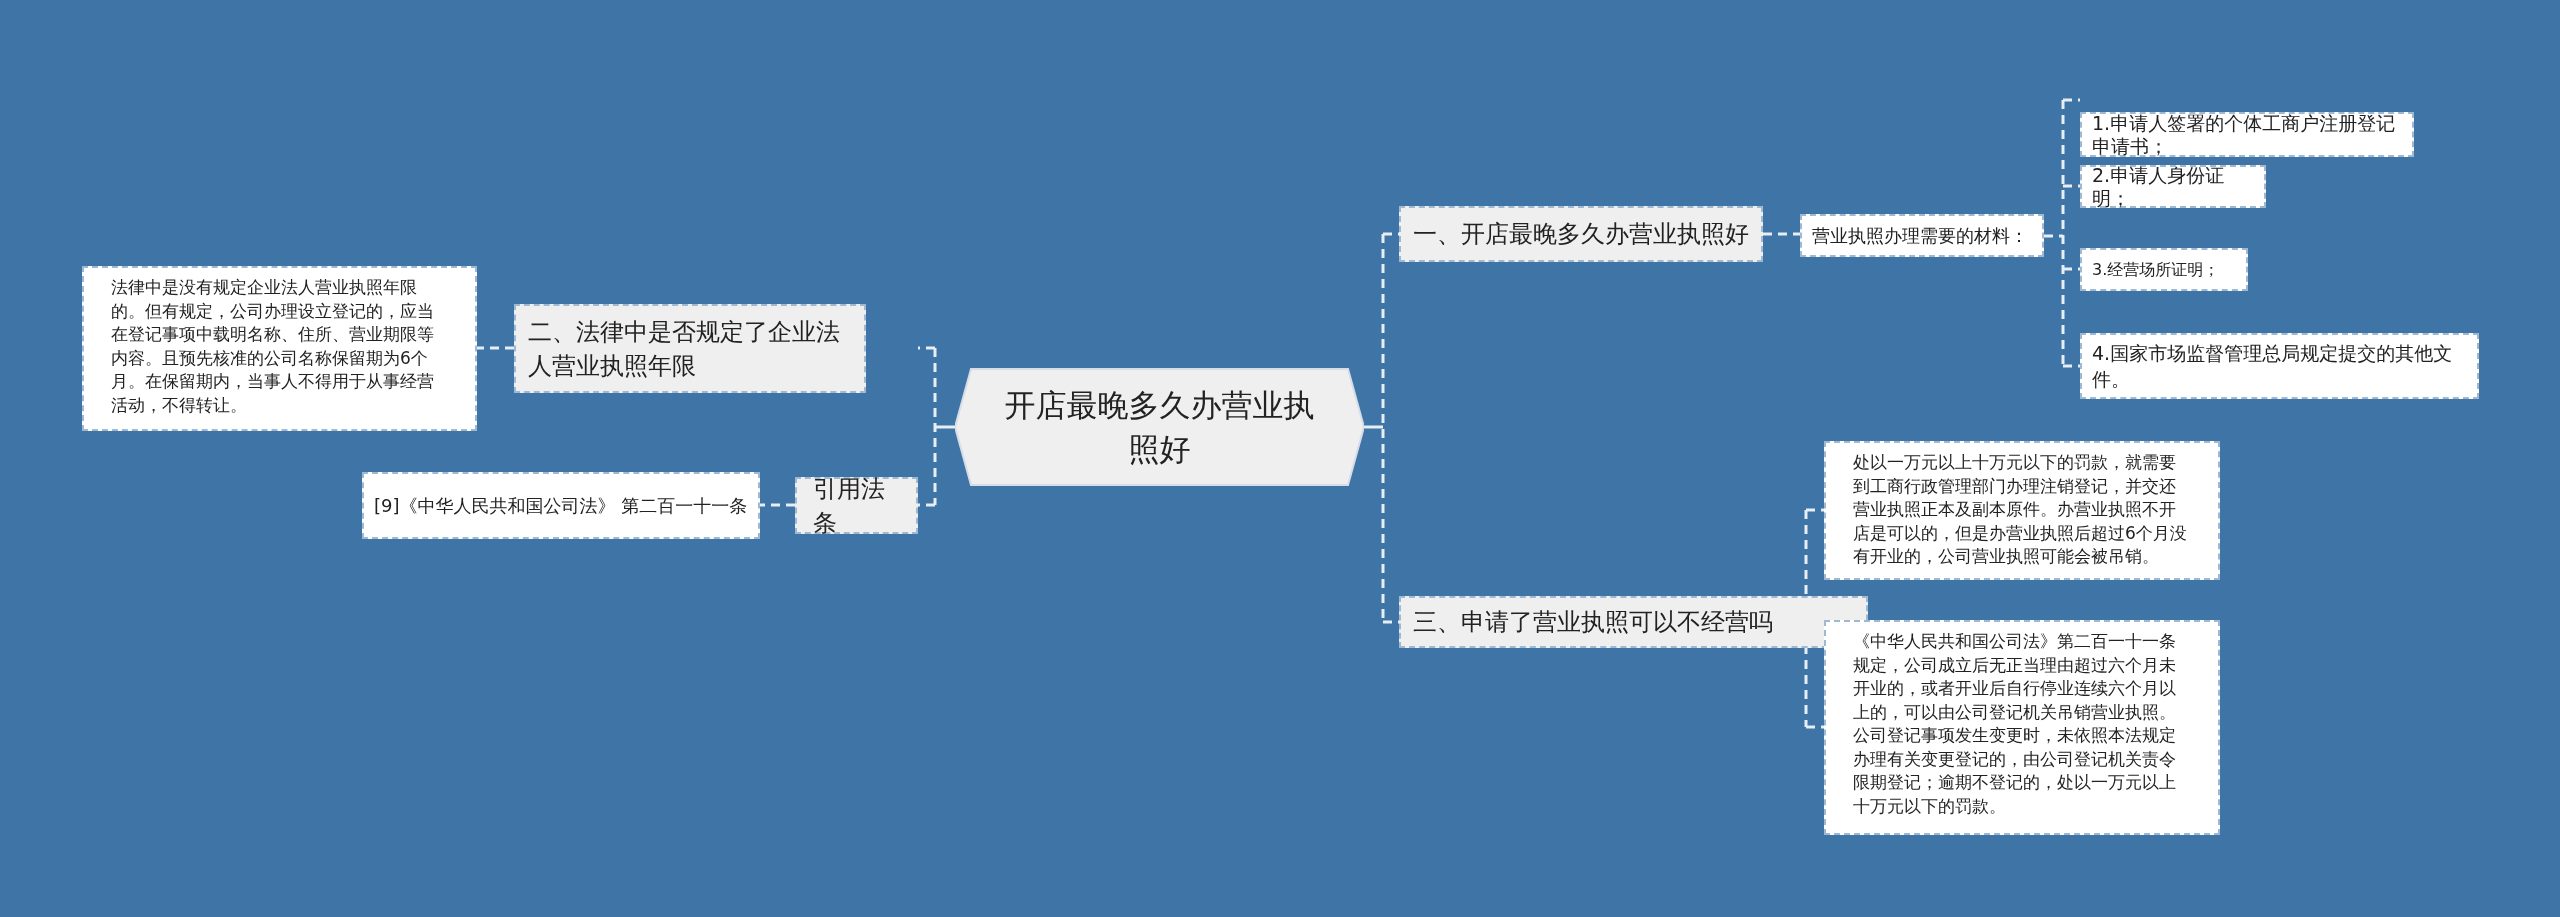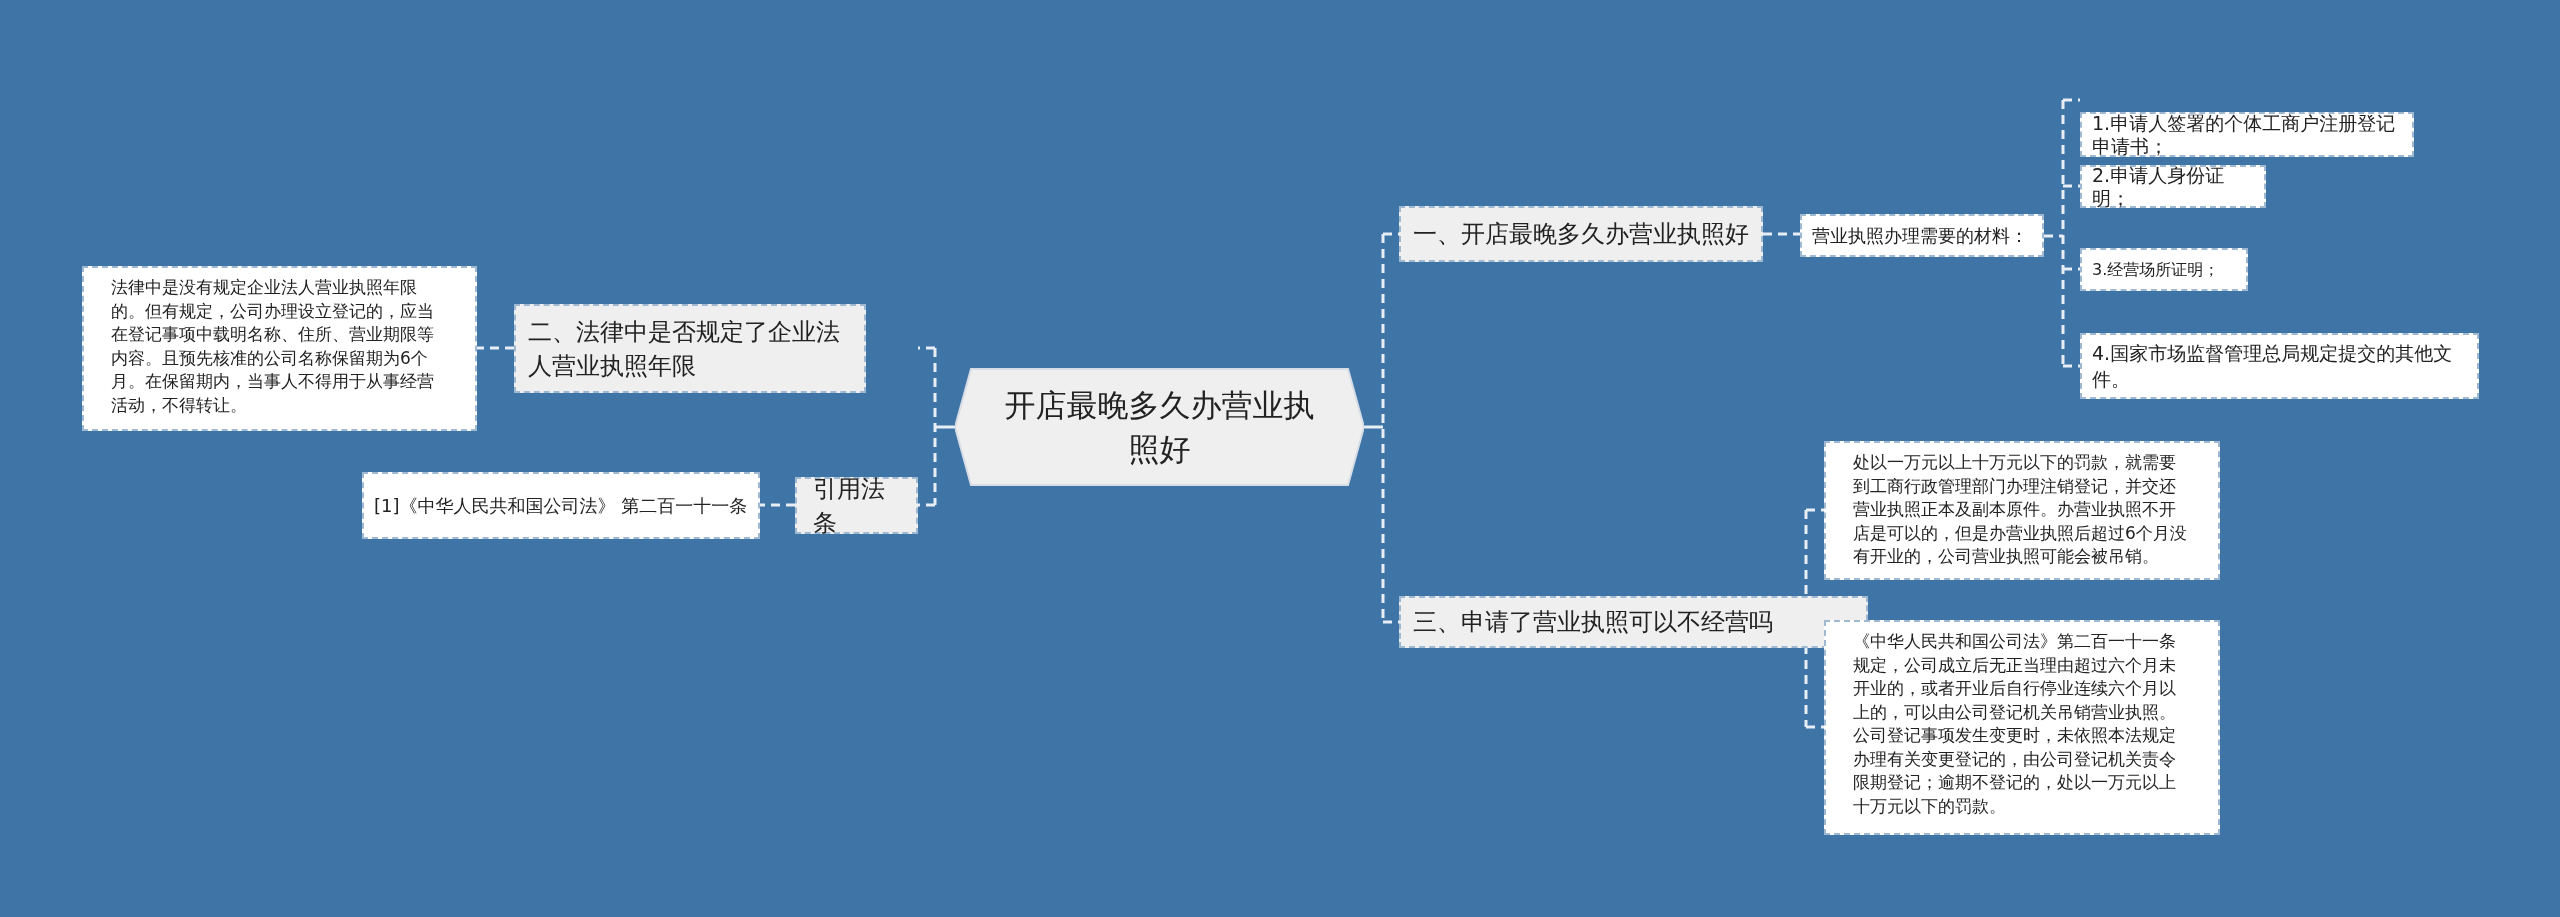--- a/index.html
+++ b/index.html
@@ -111,14 +111,14 @@
 
 <div class="node white detail" style="left:82px; top:266px; width:395px; height:165px;">
   <span>法律中是没有规定企业法人营业执照年限的。但有规定，公司办理设立登记的，应当在登记事项中载明名称、住所、营业期限等内容。且预先核准的公司名称保留期为6个月。在保留期内，当事人不得用于从事经营活动，不得转让。</span>
 </div>
 
 <div class="node grey lvl1" style="left:795px; top:477px; width:123px; height:57px; justify-content:center; padding:16px;">
   <span>引用法条</span>
 </div>
 
 <div class="node white small" style="left:362px; top:472px; width:398px; height:67px; font-size:18px; line-height:24px; padding:8px 10px;">
-  <span>[1]《中华人民共和国公司法》 第二百一十一条</span>
+  <span>[9]《中华人民共和国公司法》 第二百一十一条</span>
 </div>
 
 </body></html>

